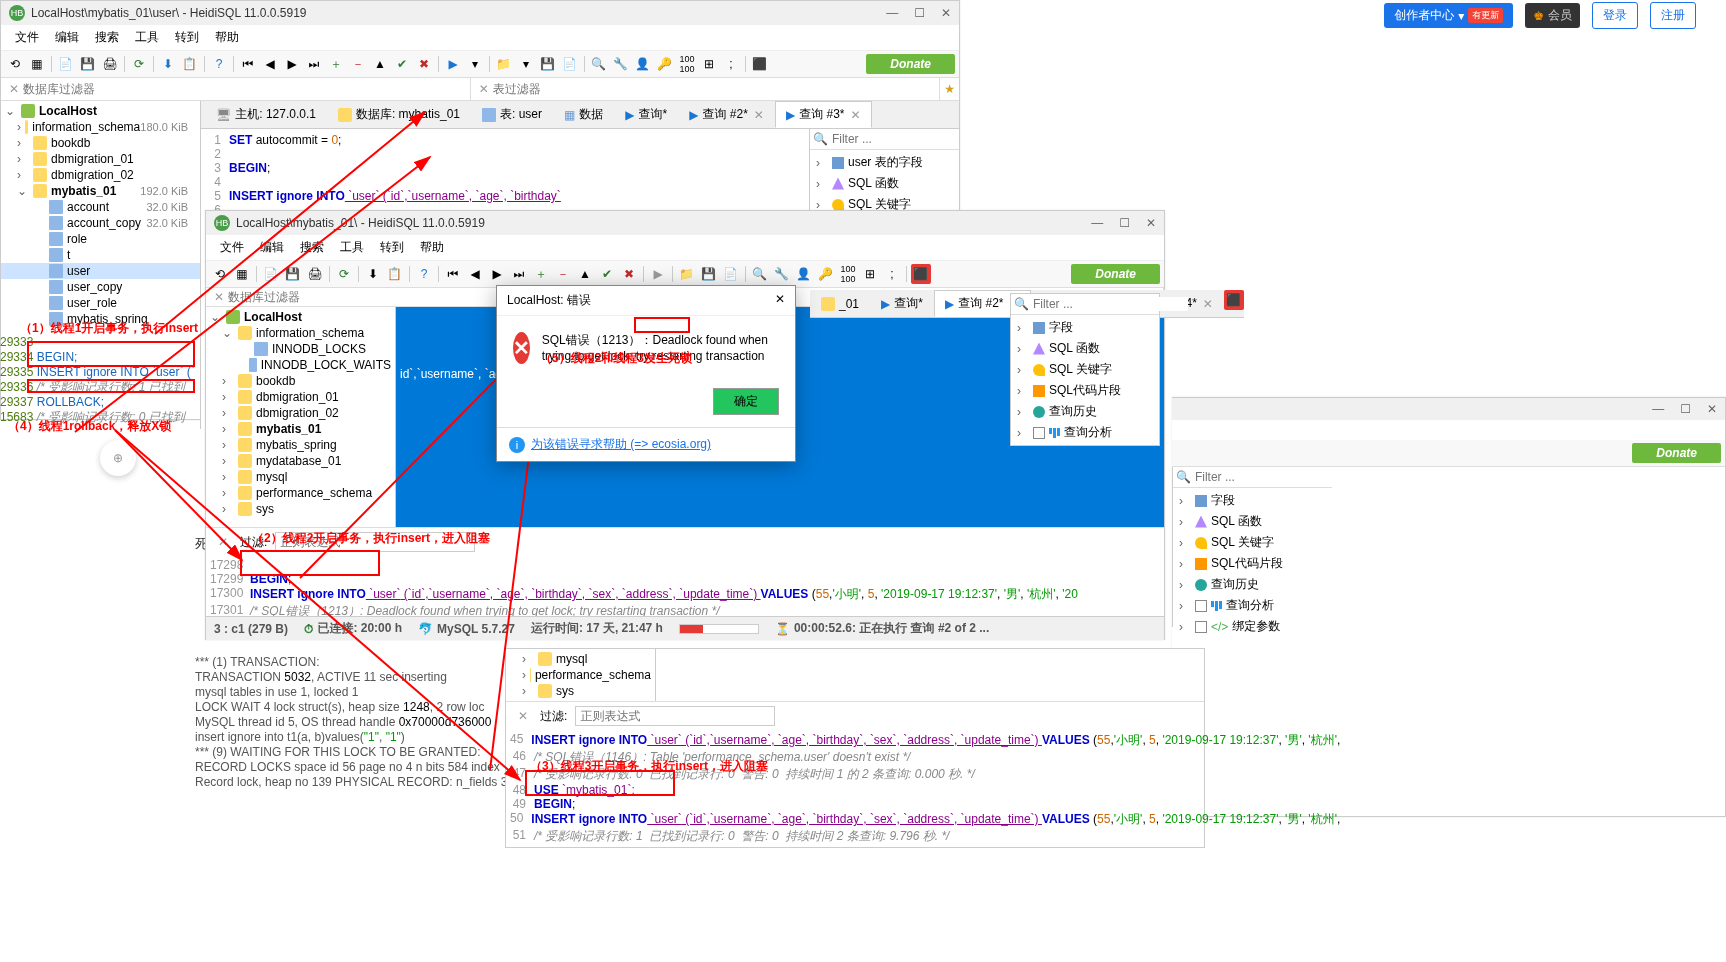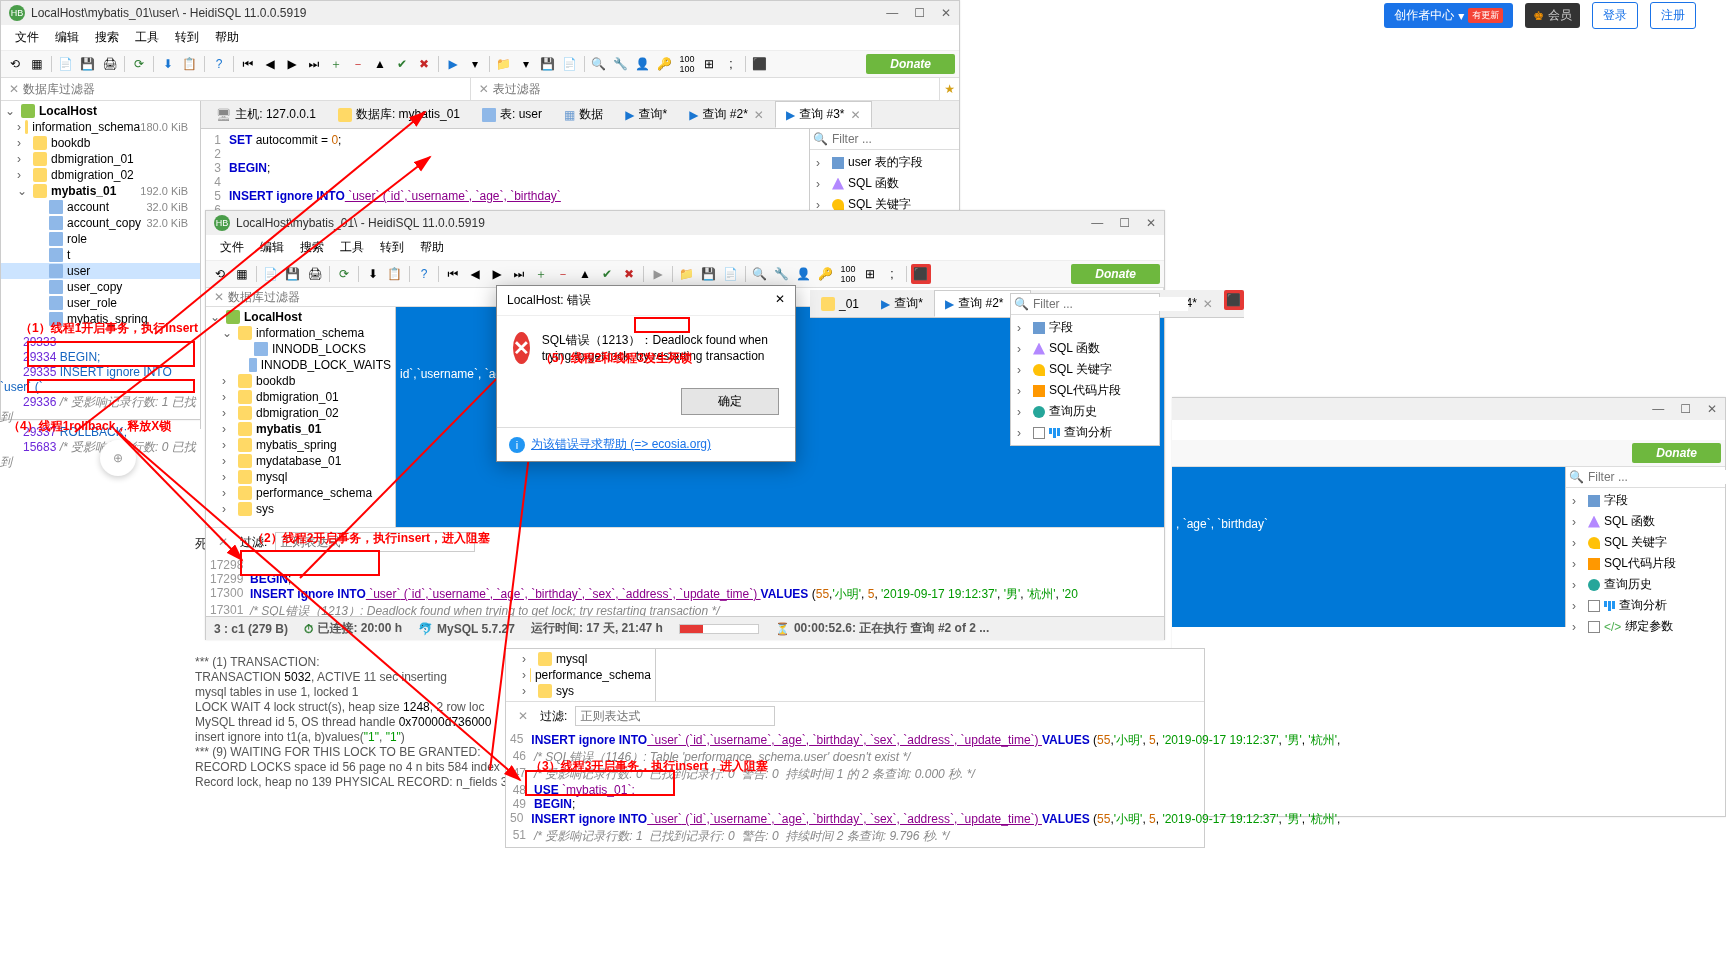--- a/index.html
+++ b/index.html
@@ -64,27 +64,27 @@
 .ico-hist { background:#26a69a; border-radius:50%; }
 .ico-ana { display:inline-flex; gap:1px; }
 .ico-ana i { width:3px; background:#2196f3; }
 .ico-ana i:nth-child(1){height:6px}.ico-ana i:nth-child(2){height:10px}.ico-ana i:nth-child(3){height:8px}
 .annotation { position:absolute; color:#f00; font-weight:bold; z-index:50; pointer-events:none; }
 svg.arrows { position:absolute; top:0; left:0; width:1726px; height:962px; pointer-events:none; z-index:40; }
 .redbox { position:absolute; border:2px solid #f00; z-index:45; pointer-events:none; }
 .log-area { position:absolute; font-family:Consolas,monospace; font-size:11px; color:#555; line-height:15px; }
 .log-area .r { color:#000000; }
 .log-area .b { color:#1565c0; }
-.log-area .g { color:#6d28d9;margin-left:23px; }
+.log-area .g { color:#4d7c0f; }
 .dialog { position:absolute; background:#fff; border:1px solid #888; box-shadow:0 4px 20px rgba(0,0,0,0.3); z-index:100; }
 .dlg-title { display:flex; padding:6px 10px; background:#fff; border-bottom:1px solid #eee;}
 .dlg-body { padding:16px; display:flex; gap:12px; }
 .err-ico { width:32px; height:32px; background:#e53935; border-radius:50%; color:#fff; display:flex; align-items:center; justify-content:center; font-size:20px; font-weight:bold; }
 .dlg-btns { padding:8px 16px 12px; text-align:right; }
-.dlg-btn { padding:4px 36px; border:1px solid #999; background:#e5e5e5; cursor:pointer;text-align:right; }
+.dlg-btn { padding:4px 20px; border:1px solid #999; background:#22c55e; cursor:pointer;text-align:right; }
 .dlg-foot { padding:8px 12px; border-top:1px solid #ddd; display:flex; align-items:center; gap:6px; }
 .info-ico { width:16px; height:16px; background:#2196f3; border-radius:50%; color:#fff; display:inline-flex; align-items:center; justify-content:center; font-size:11px; }
 .dlg-foot a { color:#1a73e8; text-decoration:underline; }
 .top-right { position:absolute; top:2px; right:30px; display:flex; gap:12px; align-items:center; z-index:5;}
 .tr-btn { padding:4px 10px; color:#fff; background:#1a73e8; border-radius:3px; cursor:pointer; display:flex; align-items:center; gap:4px;}
 .tr-link { color:#1a73e8; padding:4px 10px; border:1px solid #1a73e8; border-radius:3px; cursor:pointer;}
 .tr-dark { background:#333; color:#ccc; padding:4px 8px; border-radius:3px; display:flex; align-items:center; gap:4px;}
 .badge-new { background:#f44336; color:#fff; font-size:9px; padding:1px 4px; border-radius:2px; }
 .status-bar { display:flex; align-items:center; gap:16px; padding:3px 8px; background:#f0f0f0; border-top:1px solid #ccc; font-size:11px; color:#555;}
 .status-seg { display:flex; align-items:center; gap:4px;font-weight:bold;}
@@ -578,23 +578,20 @@
       <span>—</span>
       <span>☐</span>
       <span>✕</span>
     </div>
   </div>
   <div style="height:20px"></div>
   <div class="toolbar" style="justify-content:flex-end">
     <span class="donate">Donate</span>
   </div>
   <div style="display:flex;height:160px">
-    <div style="flex:1;background:#0078d7;color:#fff;padding:50px 4px 4px;font-family:Consolas,monospace">
-      <span>, `age`, `birthday`</span>
-    </div>
     <div class="right-side" style="width:160px">
       <div class="side-filter">
           <span class="mag">🔍</span>
           <input placeholder="Filter ..." style="">
         </div>
       <div class="side-list" id="side3">
           <div class="side-item">
             <span class="caret">›</span>
             <span class="si-ico ico-cols"></span>
             <span>字段</span>

